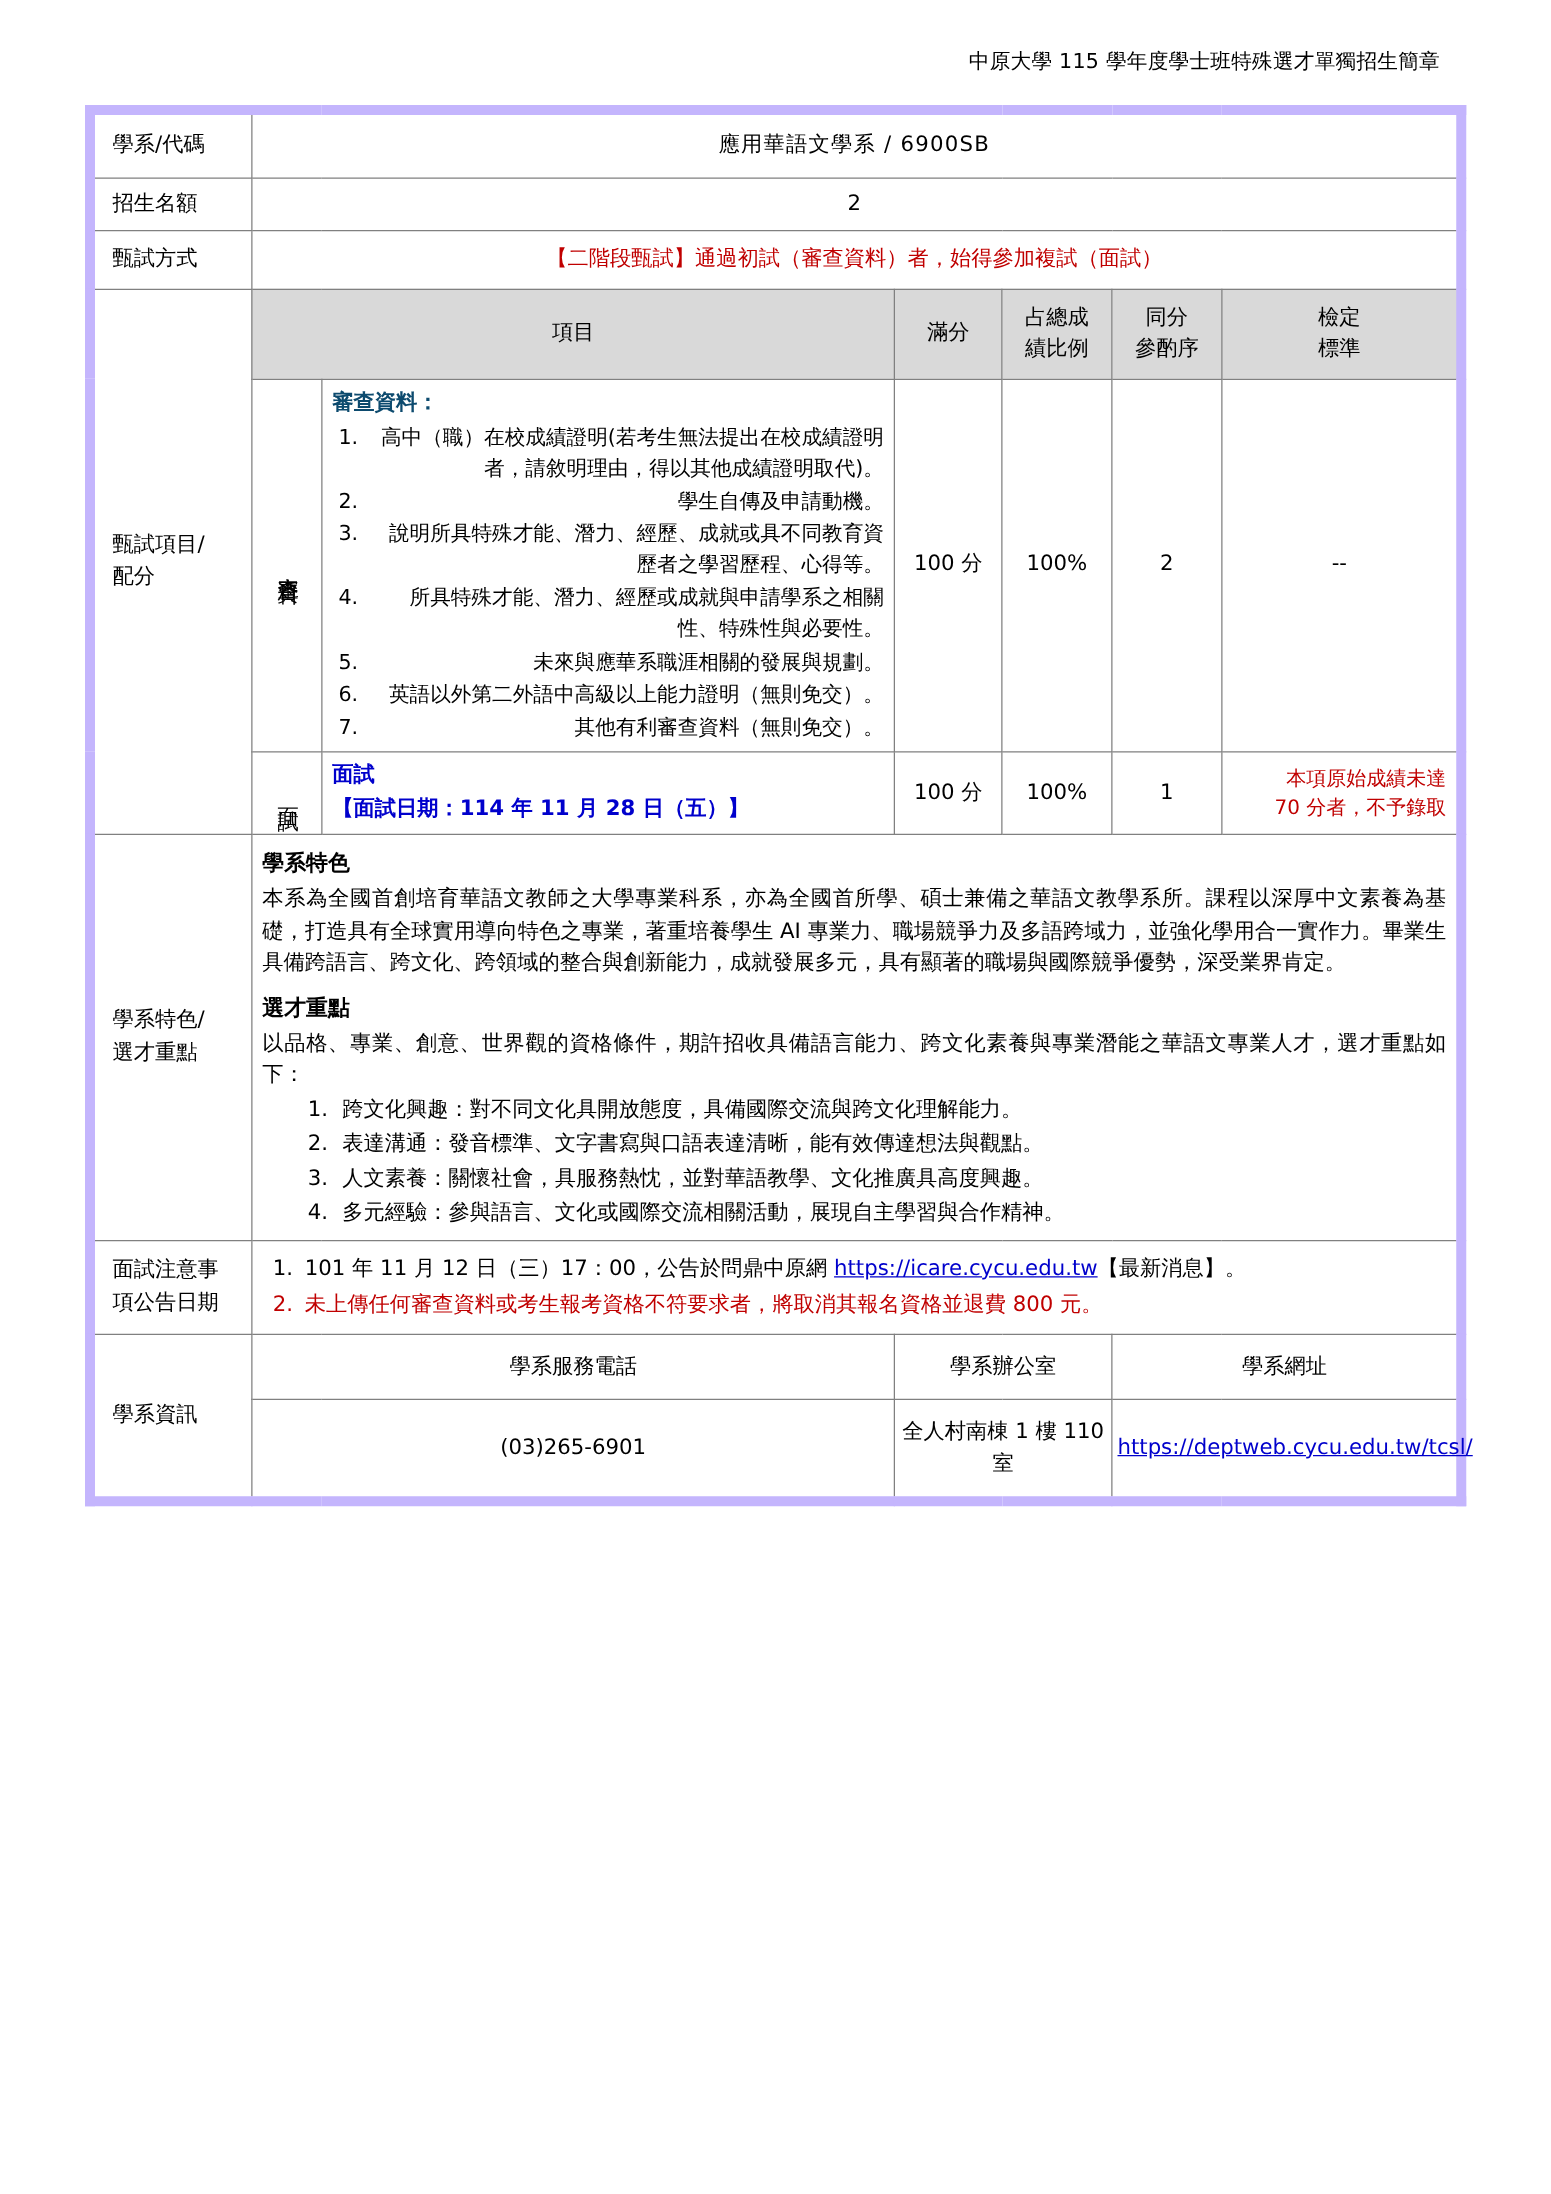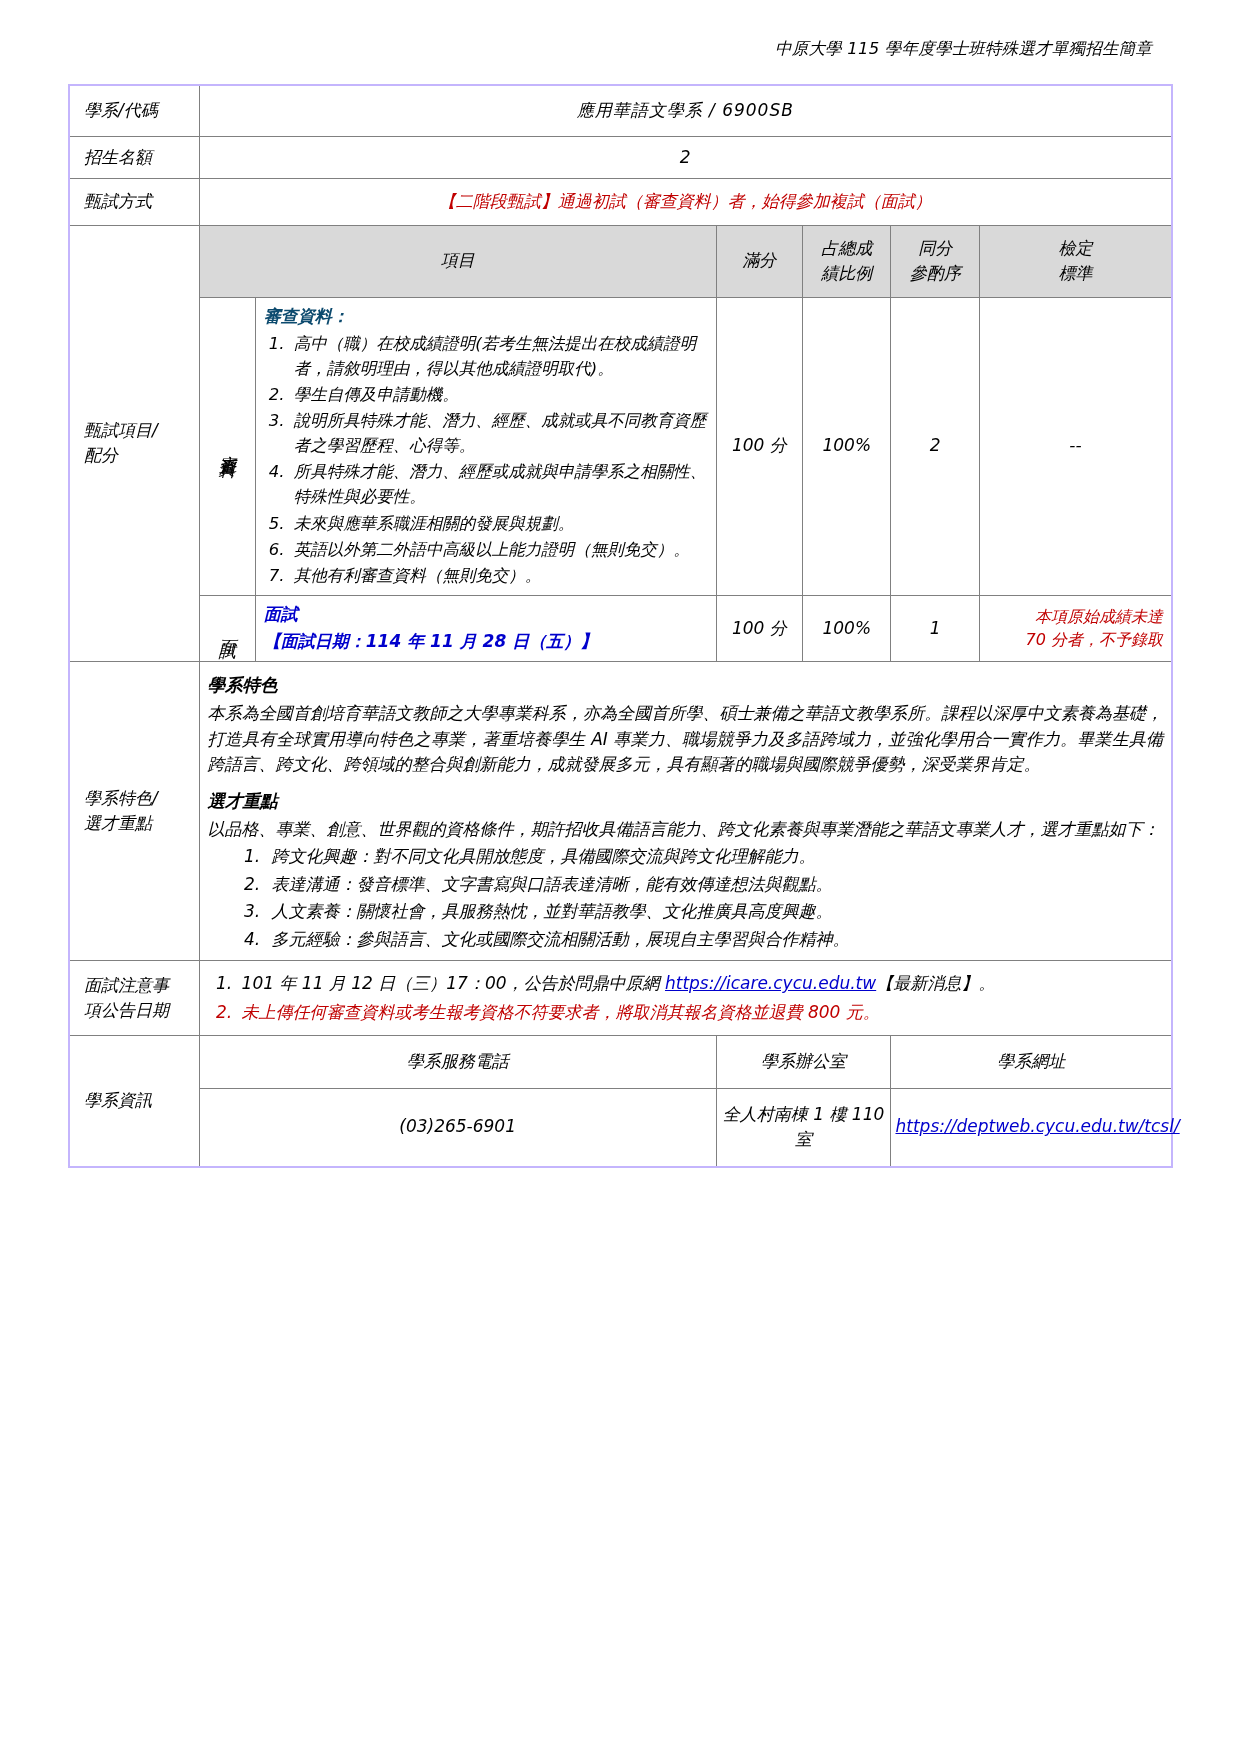--- a/index.html
+++ b/index.html
@@ -13,34 +13,33 @@
     font-family: "DejaVu Sans", "Liberation Sans", sans-serif;
     color: #000000;
     position: relative;
   }
   .page {
     width: 1220px;
     height: 1755px;
     box-sizing: border-box;
     padding: 38px 68px 12px 68px;
     position: relative;
-    font-style: italic;
   }
   .header-line {
     text-align: right;
     font-size: 16.5px;
     letter-spacing: 0.2px;
     margin-bottom: 24px;
     color: #000;
   }
   table.main {
     border-collapse: collapse;
     width: 1105px;
     table-layout: fixed;
-    border: 2px solid #c4b5fd;
+    border: 8px solid #c4b5fd;
   }
   table.main td {
     border: 1px solid #808080;
     padding: 6px 8px;
     vertical-align: middle;
     font-size: 17px;
     line-height: 1.5;
   }
   .lbl {
     text-align: left;
@@ -91,20 +90,21 @@
     color: #c00000;
   }
   .num-center {
     text-align: center;
     font-size: 17.5px;
   }
   ol.docs {
     margin: 2px 0 0 0;
     padding-left: 26px;
     list-style-type: decimal;
+    text-align: right;
   }
   ol.docs li {
     margin-bottom: 1px;
     line-height: 1.52;
     font-size: 16.5px;
     padding-left: 4px;
   }
   .feature-block {
     padding: 8px 10px 10px 10px;
     font-size: 17px;

